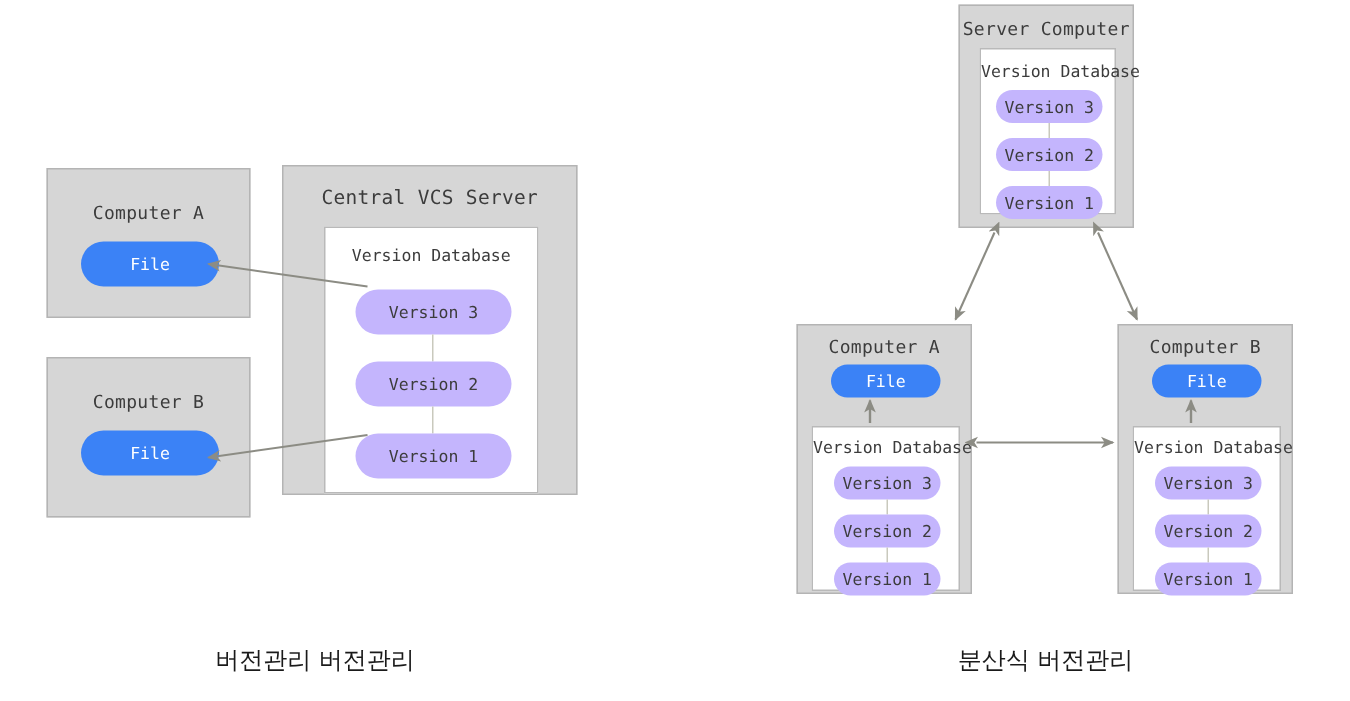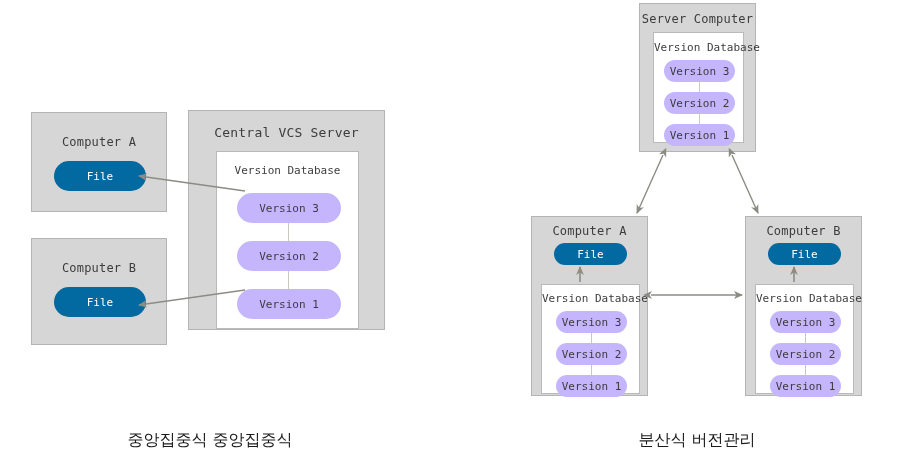--- a/index.html
+++ b/index.html
@@ -62,21 +62,21 @@
     border-radius: 999px;
     display: flex;
     align-items: center;
     justify-content: center;
     font-size: 11px;
     color: #3c3c3c;
     box-sizing: border-box;
     white-space: nowrap;
   }
   .pill.file {
-    background: #0369a1;
+    background: #3b82f6;
     color: #ffffff;
   }
   .connector {
     position: absolute;
     background: #c9c9bd;
     width: 1px;
   }
 
   .caption {
     position: absolute;
@@ -166,21 +166,21 @@
     <div class="vdb" id="left-server-vdb">
       <div class="vdb-title">Version Database</div>
       <div class="pill v3">Version 3</div>
       <div class="connector c1"></div>
       <div class="pill v2">Version 2</div>
       <div class="connector c2"></div>
       <div class="pill v1">Version 1</div>
     </div>
   </div>
 
-  <div class="caption" id="caption-left">중앙집중식 중앙집중식</div>
+  <div class="caption" id="caption-left">버전관리 버전관리</div>
 
   <div class="panel" id="right-server">
     <div class="panel-title">Server Computer</div>
     <div class="vdb" id="right-server-vdb">
       <div class="vdb-title">Version Database</div>
       <div class="pill v3">Version 3</div>
       <div class="connector c1"></div>
       <div class="pill v2">Version 2</div>
       <div class="connector c2"></div>
       <div class="pill v1">Version 1</div>

